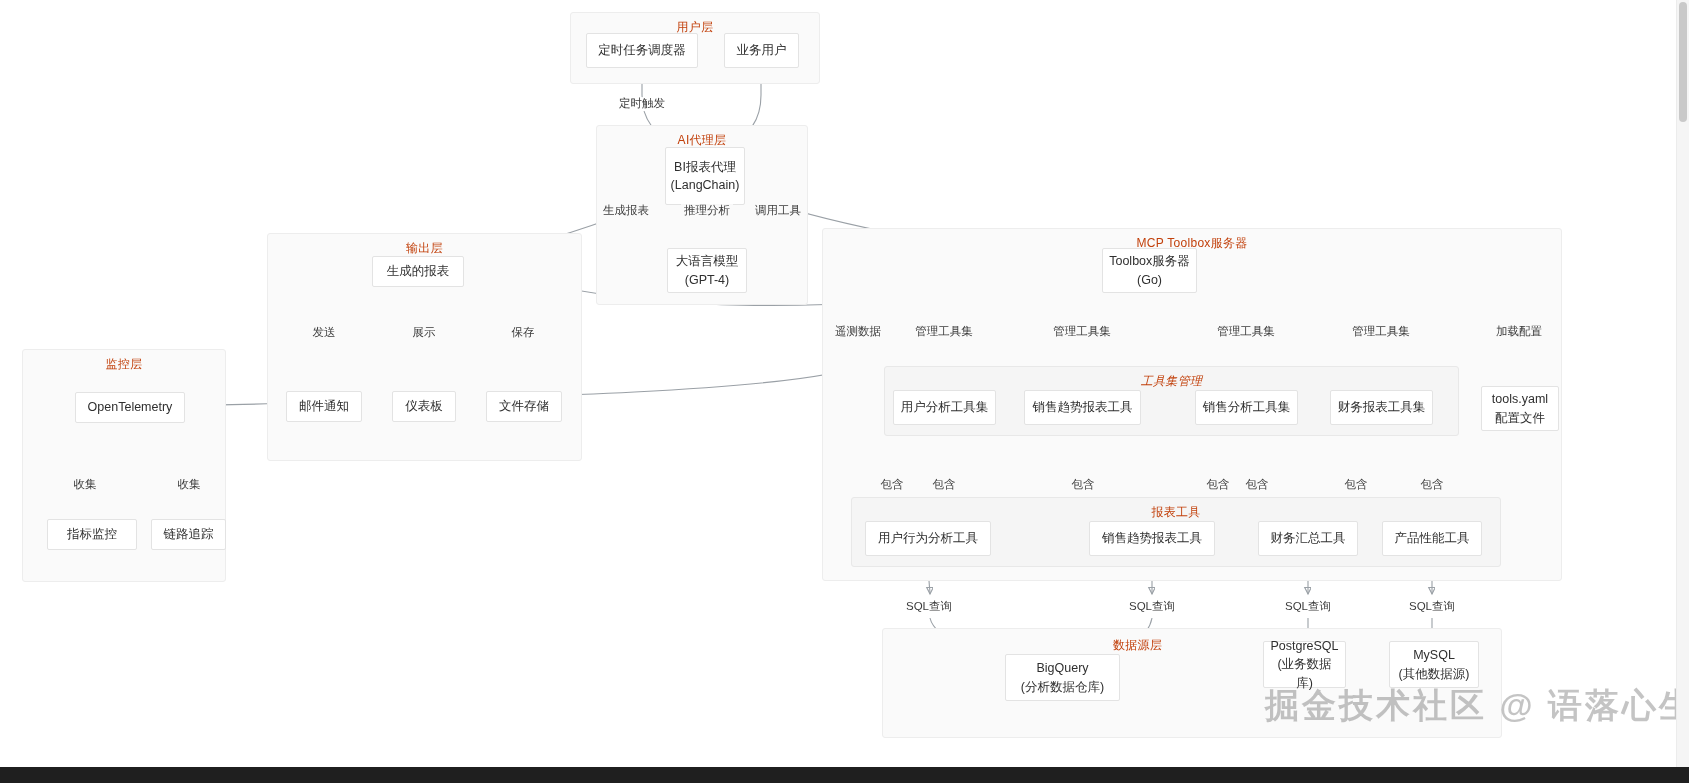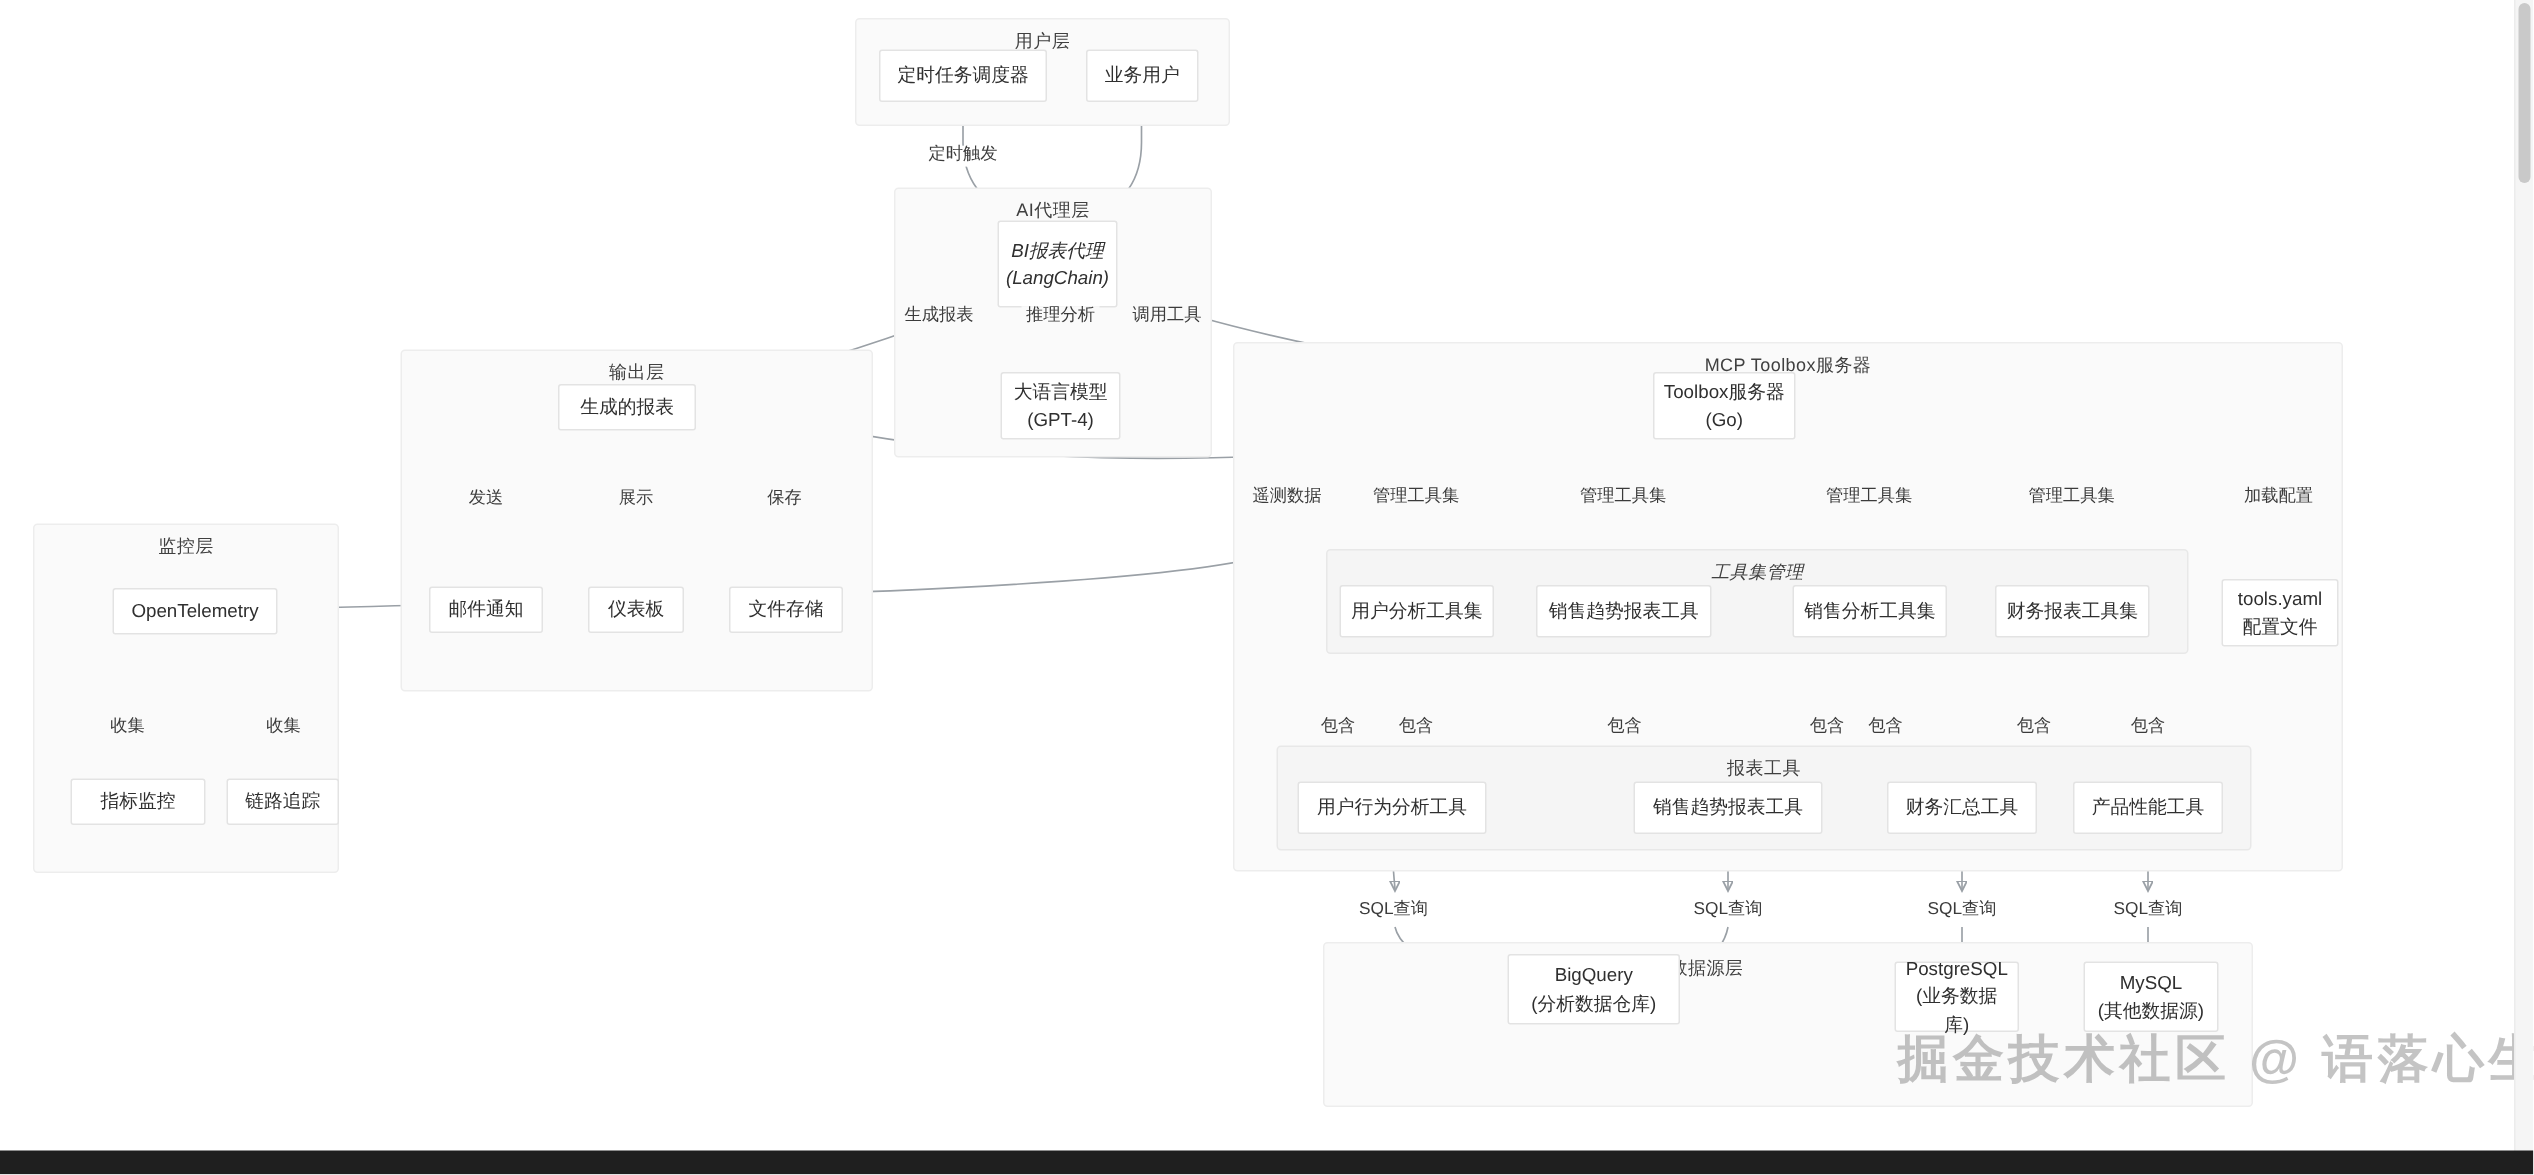--- a/index.html
+++ b/index.html
@@ -43,21 +43,21 @@
     border: 1px solid #ededed;
     border-radius: 3px;
     box-sizing: border-box;
   }
   .group > .group-title {
     position: absolute;
     left: 0; right: 0;
     top: 6px;
     text-align: center;
     font-size: 12px;
-    color: #404040;
+    color: #c2410c;
     letter-spacing: .3px;
   }
   .group.nested {
     background: #f5f5f5;
     border: 1px solid #e8e8e8;
   }
 
   
   .node {
     position: absolute;
@@ -205,21 +205,21 @@
   <div class="node" style="left:724px; top:33px; width:75px; height:35px;">
     <span>业务用户</span>
   </div>
 
   <div class="elabel onwhite" style="left:642px; top:104px;">定时触发</div>
   <div class="elabel onwhite" style="left:761px; top:104px;margin-top:44px;">自然语言请求</div>
 
   <div class="group" style="left:596px; top:125px; width:212px; height:180px;">
     <div class="group-title">AI代理层</div>
   </div>
-  <div class="node" style="left:665px; top:147px; width:80px; height:58px;font-style:italic;">
+  <div class="node" style="left:665px; top:147px; width:80px; height:58px;">
     <span>BI报表代理</span>
     <span class="sub">(LangChain)</span>
   </div>
   <div class="node" style="left:667px; top:248px; width:80px; height:45px;">
     <span>大语言模型</span>
     <span class="sub">(GPT-4)</span>
   </div>
 
   <div class="elabel ongrey" style="left:626px; top:211px; background:#fafafa;">生成报表</div>
   <div class="elabel ongrey" style="left:707px; top:211px; background:#fafafa;text-align:center;">推理分析</div>
@@ -320,21 +320,21 @@
   </div>
 
   <div class="elabel onwhite" style="left:929px; top:607px;">SQL查询</div>
   <div class="elabel onwhite" style="left:1152px; top:607px;">SQL查询</div>
   <div class="elabel onwhite" style="left:1308px; top:607px;">SQL查询</div>
   <div class="elabel onwhite" style="left:1432px; top:607px;">SQL查询</div>
 
   <div class="group" style="left:882px; top:628px; width:620px; height:110px;">
     <div class="group-title" style="top:8px; left:230px; right:auto; text-align:left;">数据源层</div>
   </div>
-  <div class="node" style="left:1005px; top:636px; width:115px; height:47px;">
+  <div class="node" style="left:1005px; top:654px; width:115px; height:47px;">
     <span>BigQuery</span>
     <span class="sub">(分析数据仓库)</span>
   </div>
   <div class="node" style="left:1263px; top:641px; width:83px; height:47px;">
     <span>PostgreSQL</span>
     <span class="sub">(业务数据库)</span>
   </div>
   <div class="node" style="left:1389px; top:641px; width:90px; height:47px;">
     <span>MySQL</span>
     <span class="sub">(其他数据源)</span>

